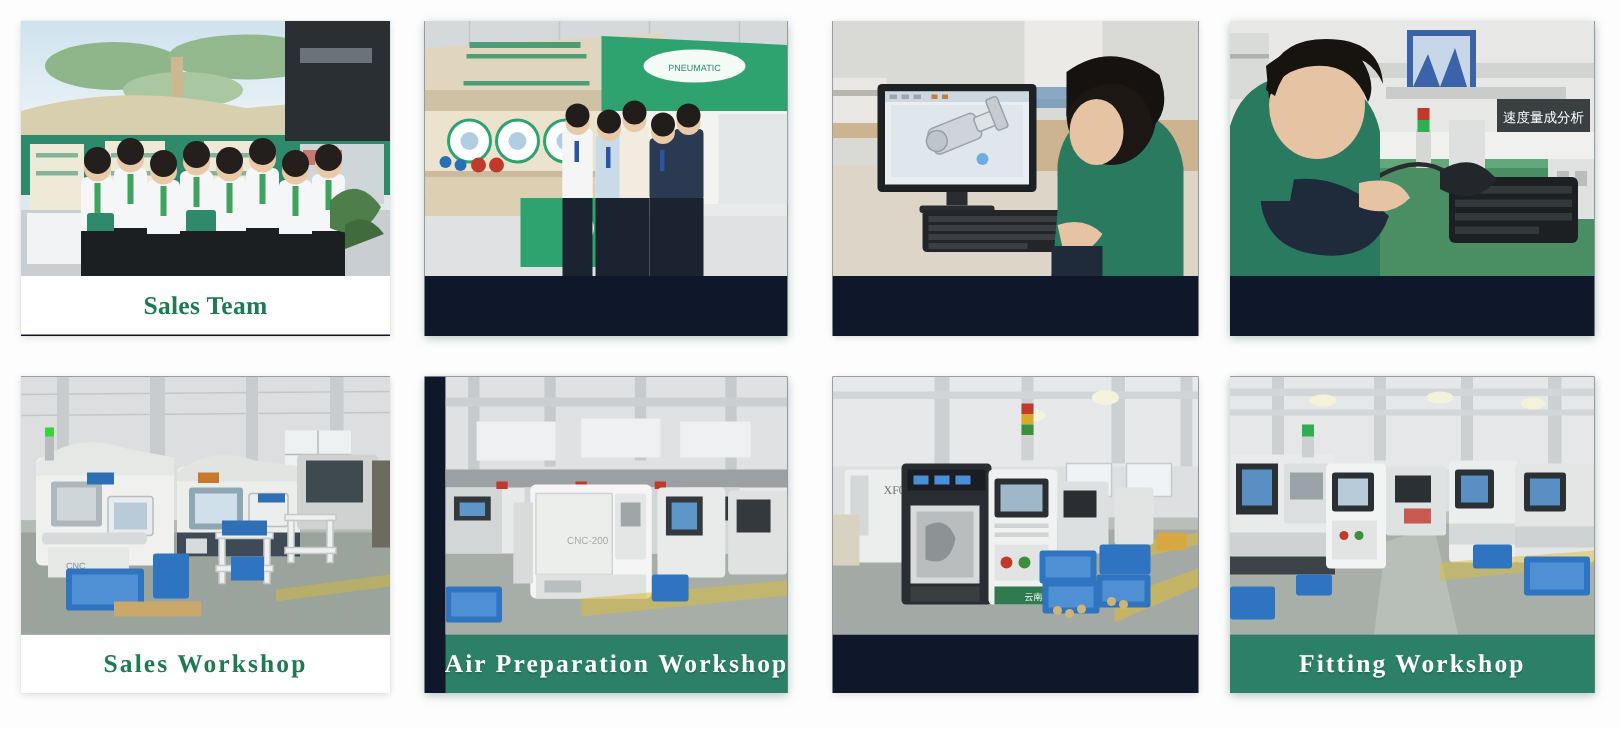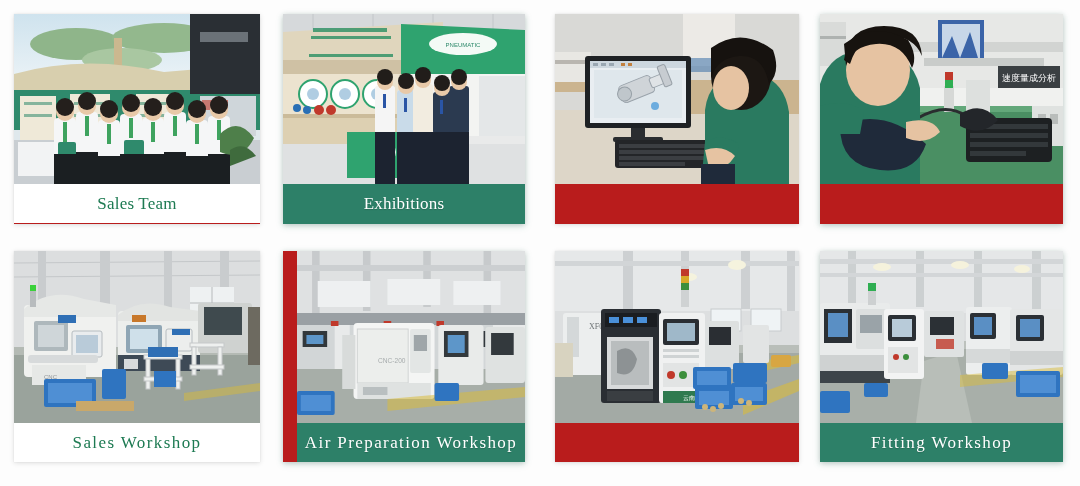--- a/index.html
+++ b/index.html
@@ -8,38 +8,38 @@
     background: #fdfdfd;
     font-family: "Liberation Serif", "DejaVu Serif", serif;
     overflow: hidden;
   }
   .grid {
     position: relative;
     width: 1080px; height: 486px;
   }
   .card {
     position: absolute;
-    background: #b91c1c;
+    background: #0f172a;
     box-shadow: 0 1px 5px rgba(0,0,0,0.13), 0 0 1px rgba(0,0,0,0.10);
     overflow: hidden;
   }
   .card .photo {
     position: relative;
     width: 100%;
     overflow: hidden;
     background: #c9ccce;
   }
   .card .photo svg { display: block; width: 100%; height: 100%; }
   .caption {
     display: flex;
     align-items: center;
     justify-content: center;
     width: 100%;
     text-align: right;
-    font-weight: normal;
+    font-weight: bold;
     white-space: nowrap;
   }
   
   .r1 .caption { height: 40px; font-size: 17px; letter-spacing: 0.2px; }
   
   .r2 .caption { height: 39px; font-size: 17px; letter-spacing: 1.4px; }
 
   .cap-light { background: #ffffff; color: #1d7a52; }
   .cap-dark  { background: #2d8068; color: #ffffff;
                text-shadow: 0 1px 1px rgba(0,0,0,0.18); }
@@ -235,21 +235,20 @@
           <g fill="#1c2330">
             <rect x="92" y="118" width="20" height="52"></rect>
               <rect x="114" y="118" width="19" height="52"></rect>
             <rect x="130" y="118" width="20" height="52"></rect>
               <rect x="150" y="118" width="19" height="52"></rect>
             <rect x="166" y="118" width="20" height="52"></rect>
           </g>
         </g>
       </svg>
     </div>
-    <div class="caption cap-dark">Exhibitions</div>
   </div>
 
   <div class="card r1" id="c2" style="left:555px; top:14px; width:244px; height:210px;">
     <div class="photo" style="height:170px;">
       <svg viewBox="0 0 244 170" preserveAspectRatio="none">
         <rect width="244" height="170" fill="#dcdcda"></rect>
         <rect x="0" y="0" width="244" height="96" fill="#d9d9d6"></rect>
         <rect x="128" y="0" width="52" height="52" fill="#eceae6"></rect>
         <rect x="0" y="38" width="36" height="30" fill="#e8e7e3"></rect>
         <rect x="0" y="46" width="36" height="4" fill="#b9b6b0"></rect>

